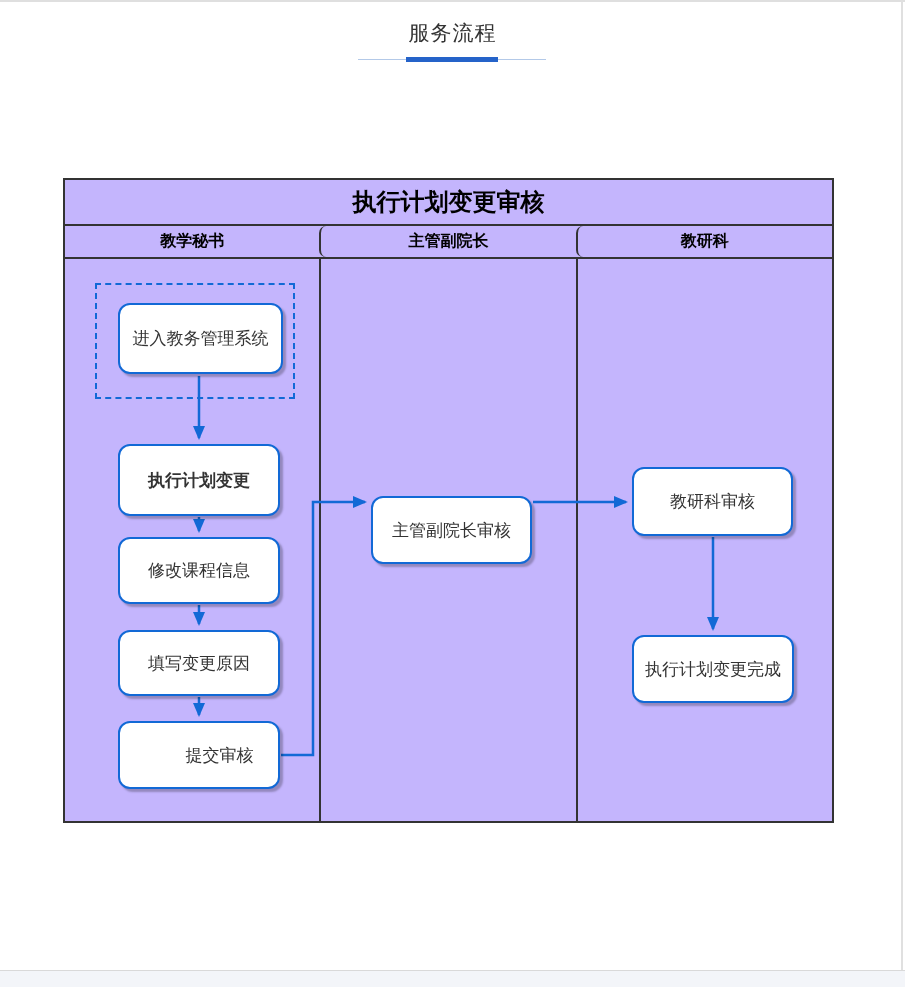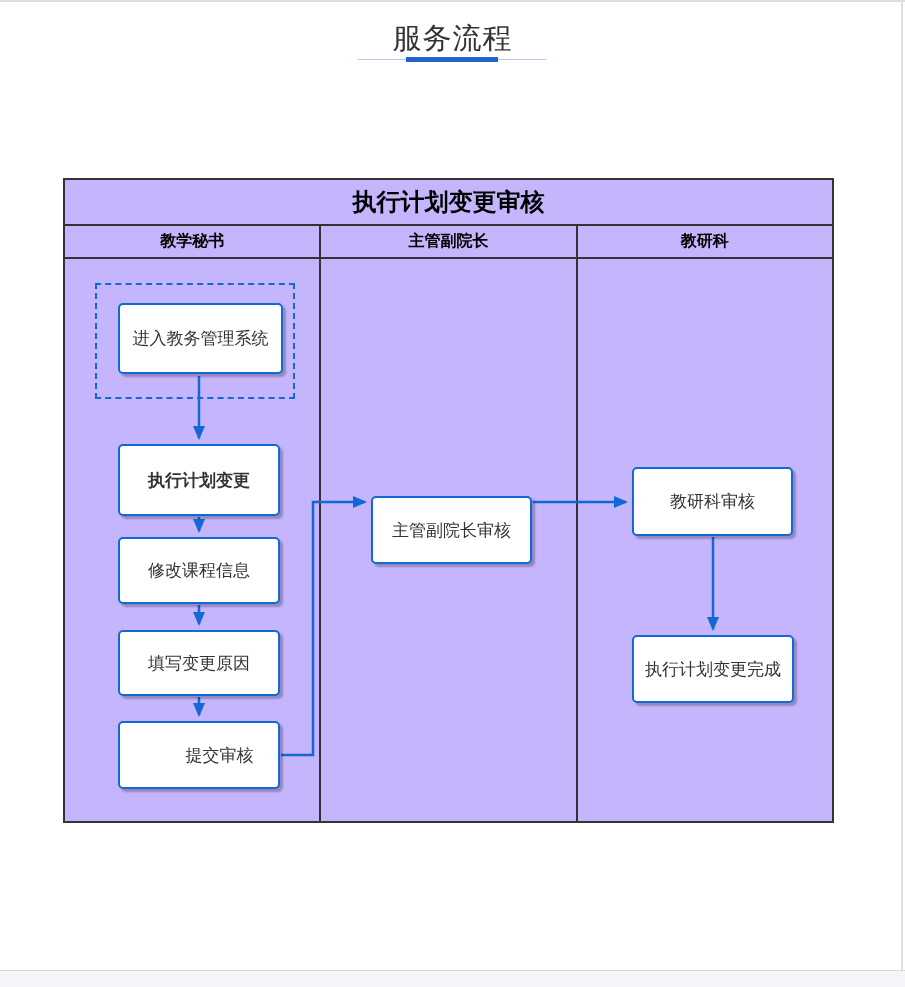--- a/index.html
+++ b/index.html
@@ -29,21 +29,21 @@
   .page-footer-strip {
     position: absolute; left: 0; top: 970px; width: 905px; height: 17px;
     background: #f3f5f9;
     border-top: 1px solid #d9d9d9;
   }
 
   
   .page-title {
     position: absolute; left: 0; top: 19px; width: 905px;
     text-align: center;
-    font-size: 29px; color: #333; letter-spacing: 1px;
+    font-size: 21px; color: #333; letter-spacing: 1px;
   }
   .title-underline {
     position: absolute; left: 358px; top: 56px; width: 188px; height: 6px;
     display: flex; align-items: center; justify-content: center;
   }
   .title-underline .thin {
     flex: 1; height: 1px; background: var(--underline-line);
   }
   .title-underline .bar {
     width: 92px; height: 5px; background: var(--underline-bar);
@@ -62,36 +62,36 @@
     font-size: 24px; font-weight: bold; color: #000;
   }
   .fc-header-row {
     height: 33px;
     border-bottom: 2px solid var(--table-border);
     display: flex;
   }
   .fc-header-cell {
     flex: 1;
     display: flex; align-items: center; justify-content: center;
-    font-size: 16px; font-weight: bold; color: #000;
+    font-size: 16px; font-weight: bold; color: #000; border-radius: 7px;
   }
   .fc-header-cell + .fc-header-cell { border-left: 2px solid var(--table-border); }
   .fc-body {
     position: relative;
     height: 562px;
     display: flex;
   }
   .fc-lane { flex: 1; }
   .fc-lane + .fc-lane { border-left: 2px solid var(--table-border); }
 
   
   .node {
     position: absolute;
     border: 2.5px solid var(--accent);
-    border-radius: 5px;
+    border-radius: 12px;
     background: #fff;
     box-shadow: 3px 3px 2px rgba(0,0,0,0.25);
     display: flex; align-items: center; justify-content: center;
     font-size: 17px; color: #333;
     z-index: 2;
   }
   .group-dashed {
     position: absolute;
     border: 2px dashed var(--accent);
     background: transparent;

